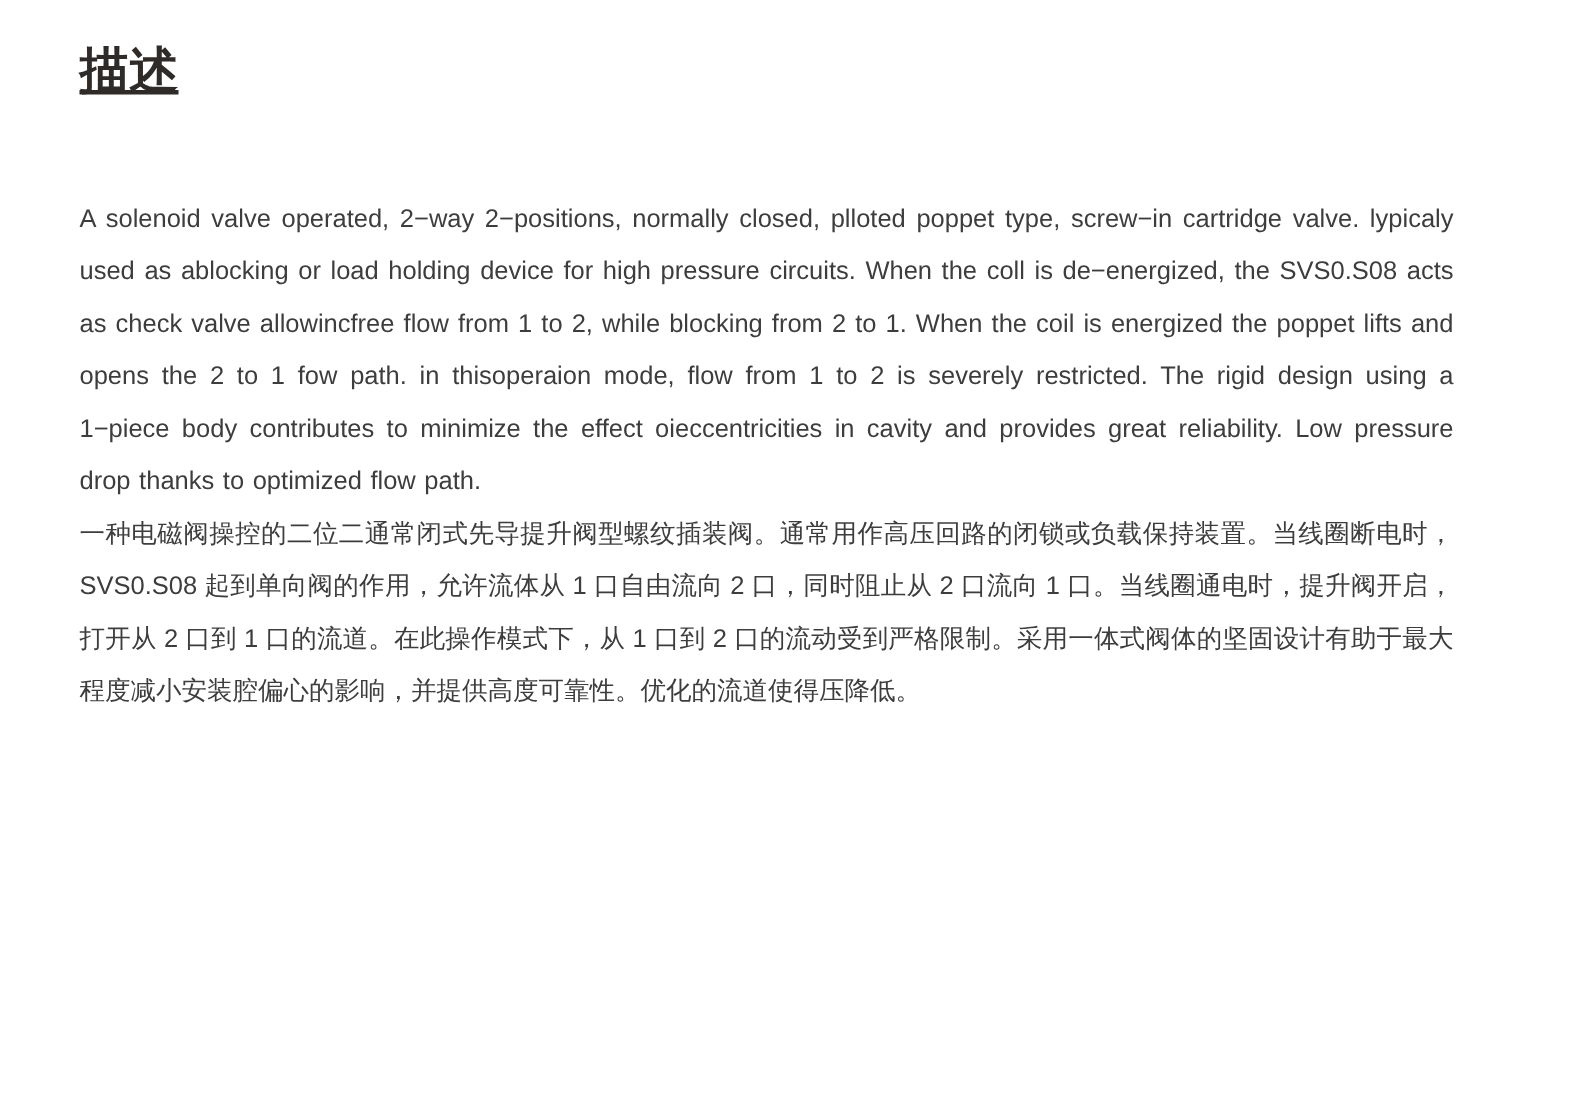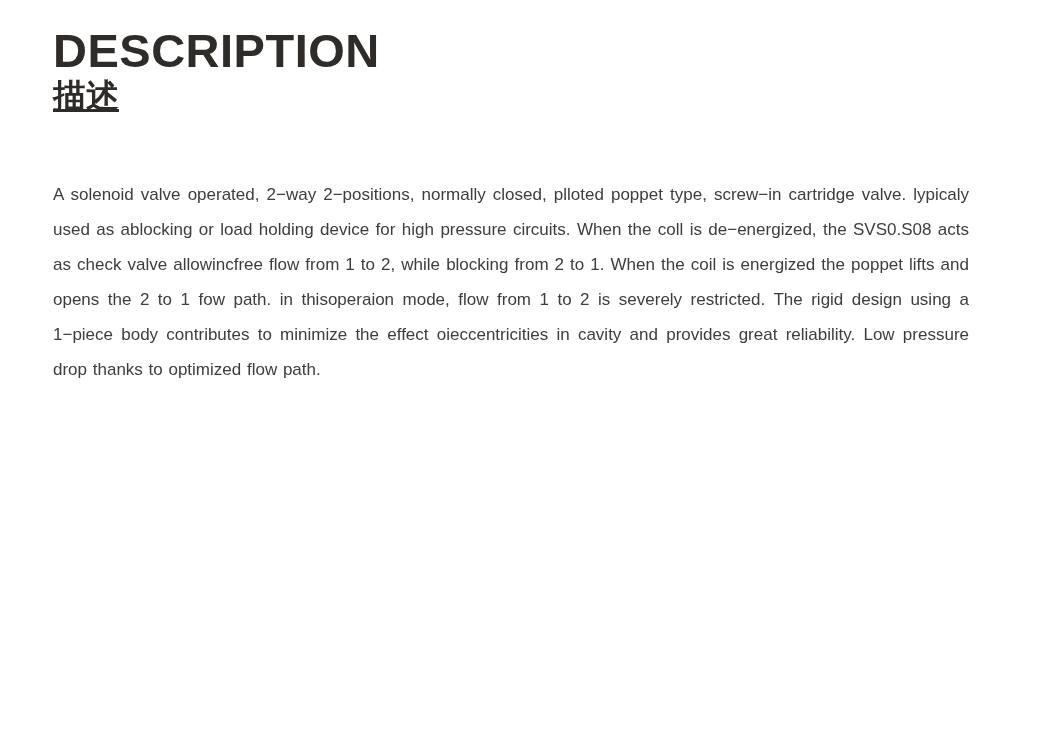--- a/index.html
+++ b/index.html
@@ -50,20 +50,20 @@
   }
   .para.en {
     word-spacing: 1px;
   }
 </style>
 </head>
 <body>
 
 <div class="page">
   <div class="content">
-    <h1 class="title-en">DESCRIPTION</h1>
     <h2 class="title-zh">描述</h2>
 
     <div class="body-block">
       <p class="para en">A solenoid valve operated, 2−way 2−positions, normally closed, plloted poppet type, screw−in cartridge valve. lypicaly used as ablocking or load holding device for high pressure circuits. When the coll is de−energized, the SVS0.S08 acts as check valve allowincfree flow from 1 to 2, while blocking from 2 to 1. When the coil is energized the poppet lifts and opens the 2 to 1 fow path. in thisoperaion mode, flow from 1 to 2 is severely restricted. The rigid design using a 1−piece body contributes to minimize the effect oieccentricities in cavity and provides great reliability. Low pressure drop thanks to optimized flow path.</p>
+      <p class="para zh">一种电磁阀操控的二位二通常闭式先导提升阀型螺纹插装阀。通常用作高压回路的闭锁或负载保持装置。当线圈断电时，SVS0.S08 起到单向阀的作用，允许流体从 1 口自由流向 2 口，同时阻止从 2 口流向 1 口。当线圈通电时，提升阀开启，打开从 2 口到 1 口的流道。在此操作模式下，从 1 口到 2 口的流动受到严格限制。采用一体式阀体的坚固设计有助于最大程度减小安装腔偏心的影响，并提供高度可靠性。优化的流道使得压降低。</p>
     </div>
   </div>
 </div>
 
 </body></html>

